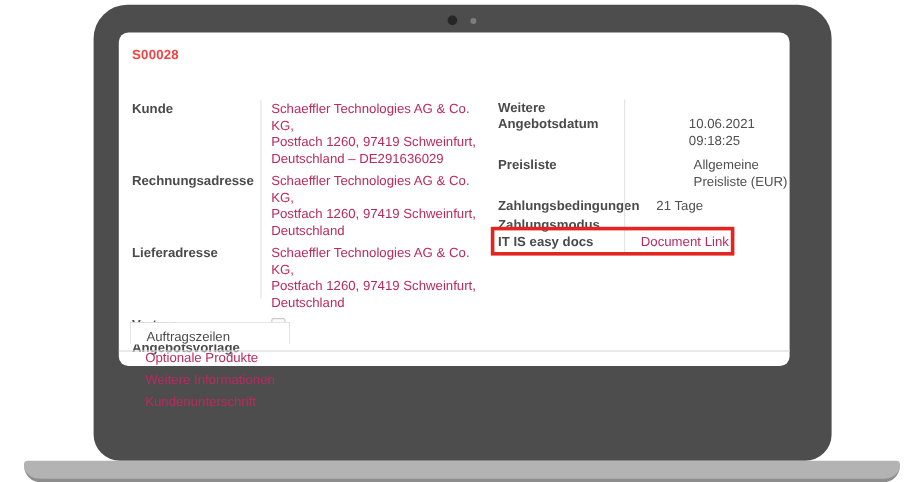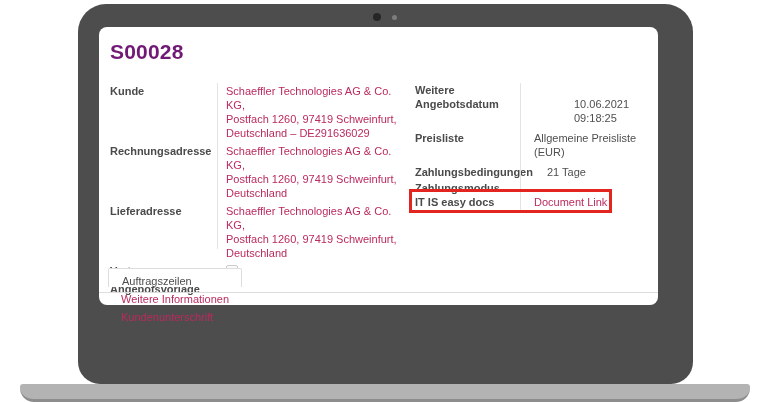--- a/index.html
+++ b/index.html
@@ -21,41 +21,41 @@
     background:#b3b3b3;border-bottom:3px solid #8d8d8d;
     border-radius:3px 3px 14px 14px;box-sizing:border-box;
   }
   
   .display{
     position:absolute;left:21px;top:23px;width:559px;height:278px;
     background:#ffffff;border-radius:8px;
   }
   .title{
     position:absolute;left:11px;top:13px;margin:0;
-    font-size:21px;font-weight:bold;color:#701a75;letter-spacing:.2px;
+    font-size:11px;font-weight:bold;color:#ef4444;letter-spacing:.2px;
   }
   
   .col{position:absolute;top:57px;}
   .col-left{left:11px;width:300px;}
   .col-right{left:316px;width:242px;top:56px;}
   .vline{position:absolute;width:1px;background:#e4e4e4;}
   .vline-left{left:118px;top:56px;height:166px;}
   .vline-right{left:421px;top:56px;height:128px;}
   .row{display:flex;font-size:11px;line-height:14px;margin-bottom:4px;}
   .lbl{flex:0 0 107px;padding-right:4px;color:#4a4a4a;font-weight:bold;}
   .col-right .lbl{flex-basis:105px;}
   .val{color:#4f4f4f;}
   .col-left .val{padding-left:5px;}
   .col-right .val{padding-left:10px;}
   .val.link{color:#bb2a5d;cursor:pointer;}
   
   .r-ablauf{margin-bottom:0;}
   .r-datum{margin-bottom:6px;gap:40px;}
   .r-drucke{margin-bottom:3px;}
-  .r-preis{margin-bottom:6px;}
+  .r-preis{margin-bottom:6px;gap:44px;}
   .r-zbed{margin-bottom:2px;}
   .r-zmod{margin-bottom:0;}
   .r-itis{margin-bottom:0;}
   
   .checkbox{
     display:inline-block;width:10px;height:10px;margin-top:1px;
     border:1px solid #cccccc;border-radius:2px;background:#fbfbfb;
     font-size:9px;line-height:10px;text-align:center;cursor:pointer;
   }
   .checkbox.checked{
@@ -153,20 +153,21 @@
           <div class="val link">Document Link</div>
         </div>
       </div>
       <div class="vline vline-right"></div>
 
       <div class="hl-box"></div>
 
       <div class="tabbar-line"></div>
       <div class="tabs">
         <div class="tab active">Auftragszeilen</div>
+        <div class="tab">Optionale Produkte</div>
         <div class="tab">Weitere Informationen</div>
         <div class="tab">Kundenunterschrift</div>
       </div>
     </div>
   </div>
 
   <div class="laptop-base"></div>
 </div>
 
 </body></html>

